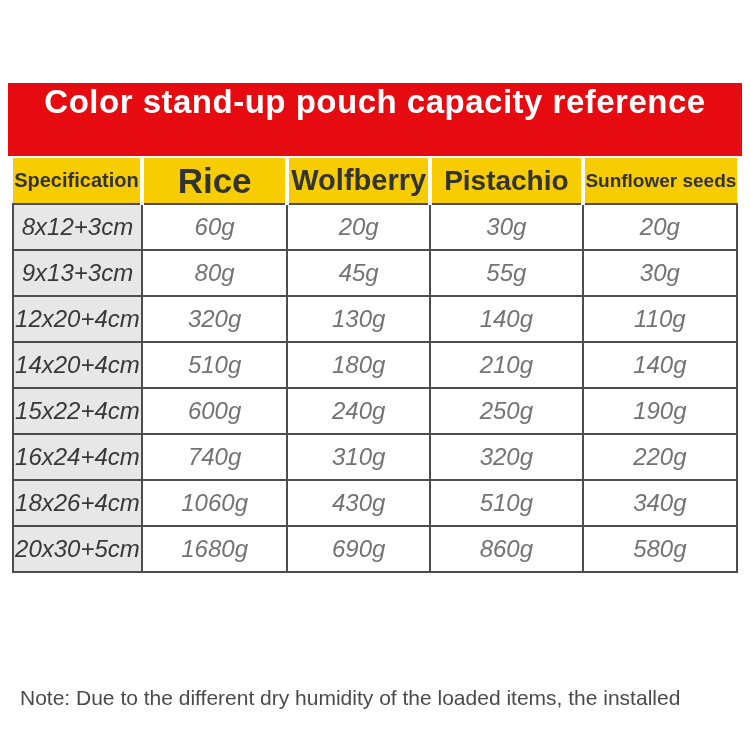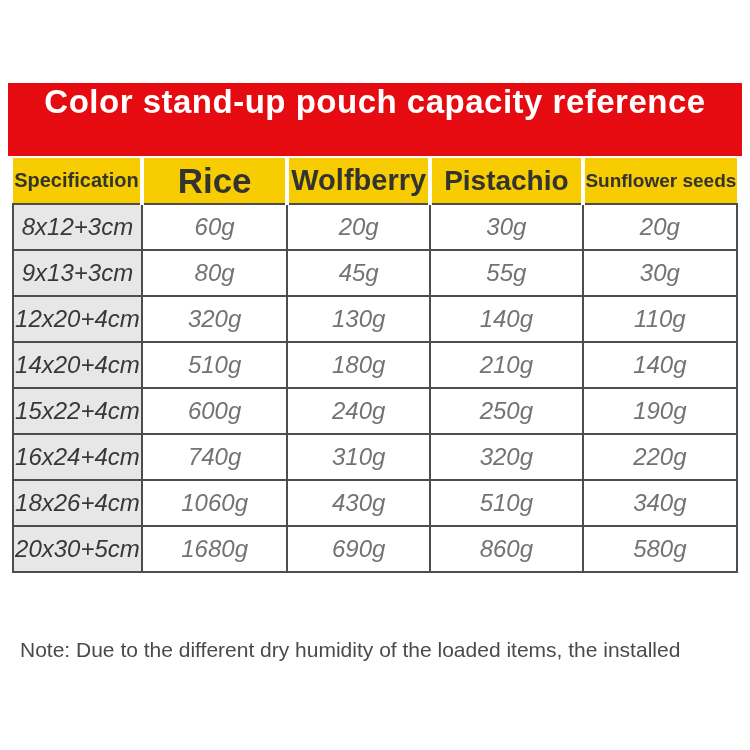--- a/index.html
+++ b/index.html
@@ -77,21 +77,21 @@
     color: #737373;
   }
   .note {
     position: absolute;
     left: 20px; top: 636px;
     width: 718px;
     color: #4a4a4a;
     font-size: 21px;
     line-height: 1.35;
   }
-  .note-line { white-space: nowrap; }
+  .note-line { white-space: nowrap; margin-top: 48px; }
 </style>
 </head>
 <body>
 
 <div class="page">
 
   <div class="banner">
     <div class="banner-title">Color stand-up pouch capacity reference</div>
   </div>
 

